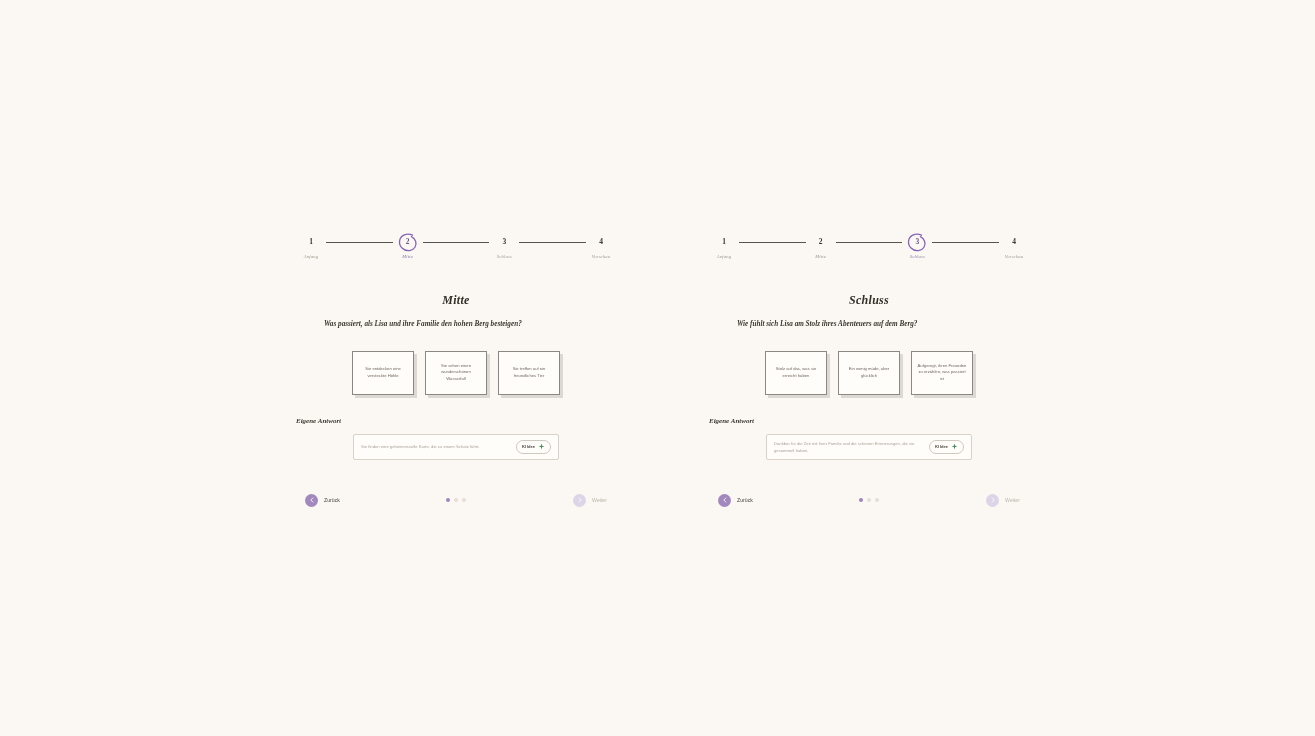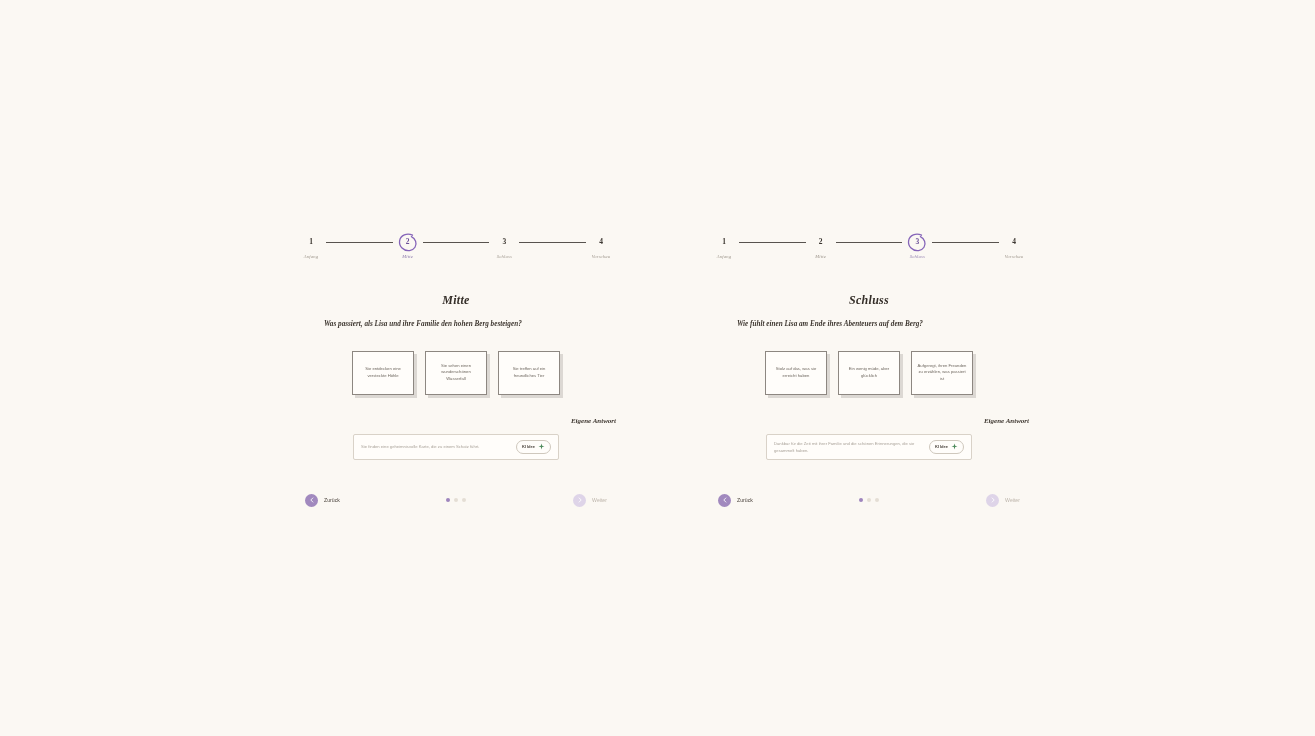--- a/index.html
+++ b/index.html
@@ -118,21 +118,21 @@
     font-size: 4.2px;
     line-height: 6.4px;
     color: #6d665e;
     text-align: center;
     display: block;
   }
 
   
   .own-label {
     margin-top: 22px;
-    text-align: right;
+    text-align: left;
     font-size: 7px;
     font-style: italic;
     font-weight: 700;
     color: #3d362f;
   }
   .answer-box {
     margin: 9px auto 0;
     width: 206px;
     min-height: 26px;
     background: #FFFDFA;
@@ -327,21 +327,21 @@
         <div class="step-label">Schluss</div>
       </div>
       <div class="connector"></div>
       <div class="step">
         <div class="step-num">4</div>
         <div class="step-label">Vorschau</div>
       </div>
     </div>
 
     <h1 class="panel-title">Schluss</h1>
-    <p class="panel-question">Wie fühlt einen Lisa am Ende ihres Abenteuers auf dem Berg?</p>
+    <p class="panel-question">Wie fühlt sich Lisa am Stolz ihres Abenteuers auf dem Berg?</p>
 
     <div class="options">
       <div class="option-card">
         <span>Stolz auf das, was sie erreicht haben</span>
       </div>
       <div class="option-card">
         <span>Ein wenig müde, aber glücklich</span>
       </div>
       <div class="option-card">
         <span>Aufgeregt, ihren Freunden zu erzählen, was passiert ist</span>

